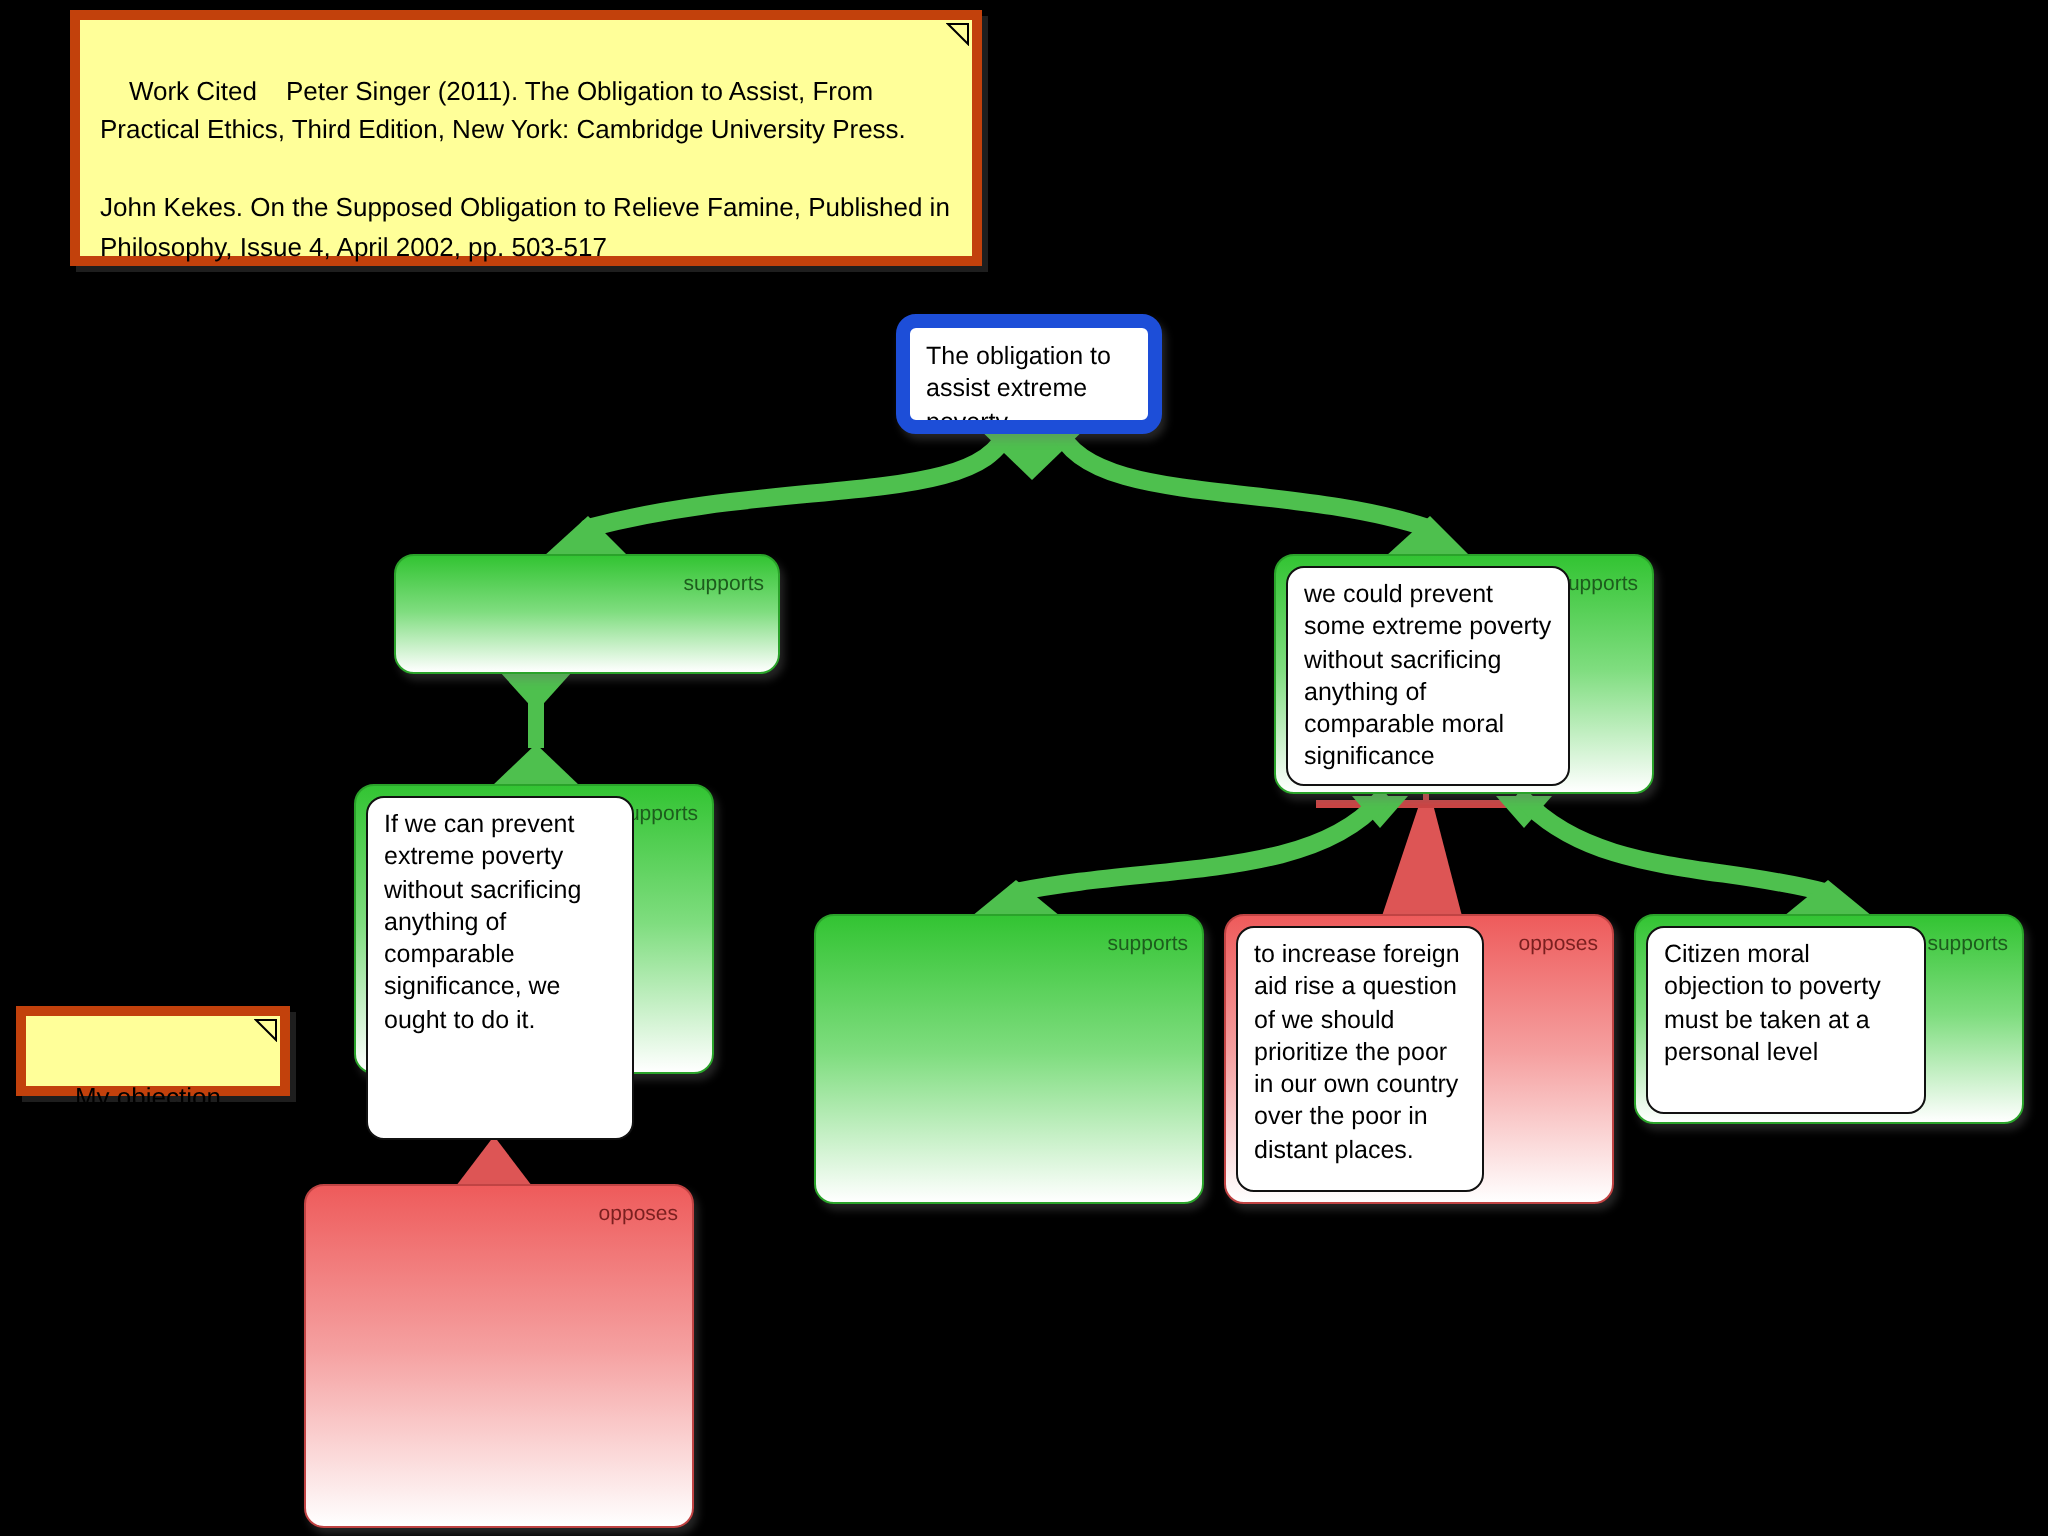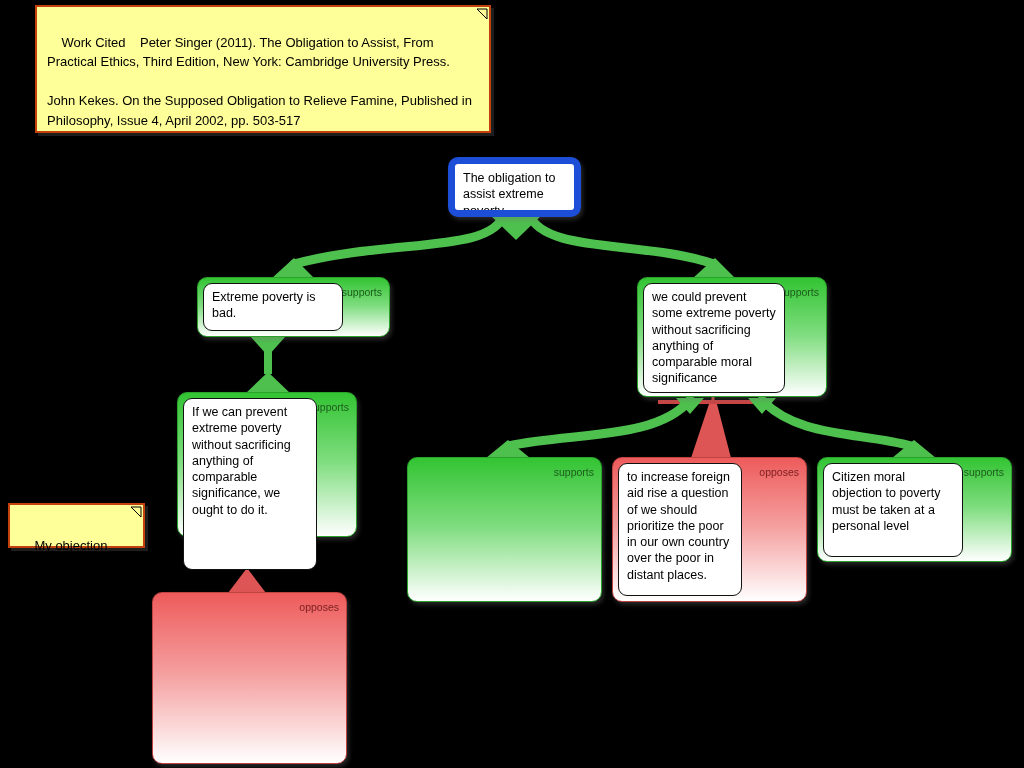--- a/index.html
+++ b/index.html
@@ -1,19 +1,19 @@
 <!DOCTYPE html>
 <html><head>
 <meta charset="utf-8">
 <style>
   html,body{margin:0;padding:0;background:#000;}
   .stage{position:relative;width:1024px;height:768px;background:#000;overflow:hidden;
          font-family:"Liberation Sans","DejaVu Sans",sans-serif;}
   svg.connectors{position:absolute;left:0;top:0;z-index:1;}
-  .note{position:absolute;z-index:3;background:#ffff99;border:2px solid #c2410c;color:#000;
+  .note{position:absolute;z-index:3;background:#ffff99;border:5px solid #c2410c;color:#000;
         font-size:13px;line-height:1.5;padding:6px 10px;white-space:pre-wrap;
         box-sizing:border-box;box-shadow:3px 3px 0 rgba(120,120,120,0.25);}
   .fold{position:absolute;top:1px;right:1px;}
   .panel{position:absolute;z-index:2;border-radius:10px;box-sizing:border-box;
          box-shadow:2px 3px 4px rgba(110,110,110,0.35);}
   .panel.supports{background:linear-gradient(180deg,#33c433 0%,#7fdd7f 48%,#ffffff 100%);
                   border:1px solid #2aa32a;}
   .panel.opposes{background:linear-gradient(180deg,#ee5b5b 0%,#f5a0a0 48%,#ffffff 100%);
                  border:1px solid #c04343;}
   .tag{position:absolute;top:8px;right:7px;font-size:10.5px;}
@@ -73,23 +73,20 @@
       <path d="M1 1 L11 1 L11 11 Z" fill="#ffff99" stroke="#000" stroke-width="1"></path>
     </svg>
   </div>
 
   <div class="rootbox" style="left:448px;top:157px;width:133px;height:60px;">
     <span>The obligation to assist extreme poverty</span>
   </div>
 
   <div class="panel supports" style="left:197px;top:277px;width:193px;height:60px;">
     <span class="tag">supports</span>
-    <div class="claim" style="width:140px;height:48px;">
-      <span>Extreme poverty is bad.</span>
-    </div>
   </div>
 
   <div class="panel supports" style="left:637px;top:277px;width:190px;height:120px;">
     <span class="tag">supports</span>
     <div class="claim" style="width:142px;height:110px;">
       <span>we could prevent some extreme poverty without sacrificing anything of comparable moral significance</span>
     </div>
   </div>
 
   <div class="panel supports" style="left:177px;top:392px;width:180px;height:145px;">

